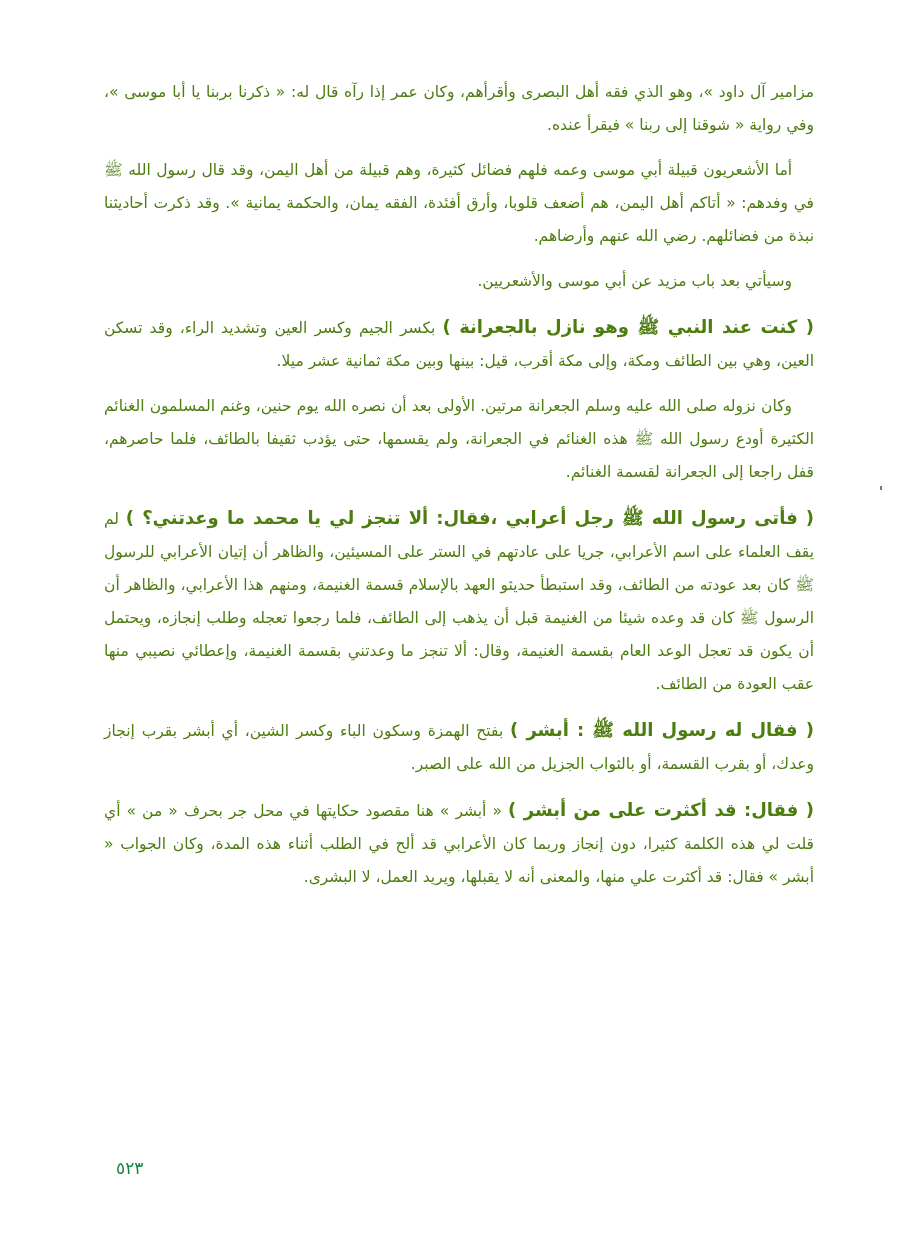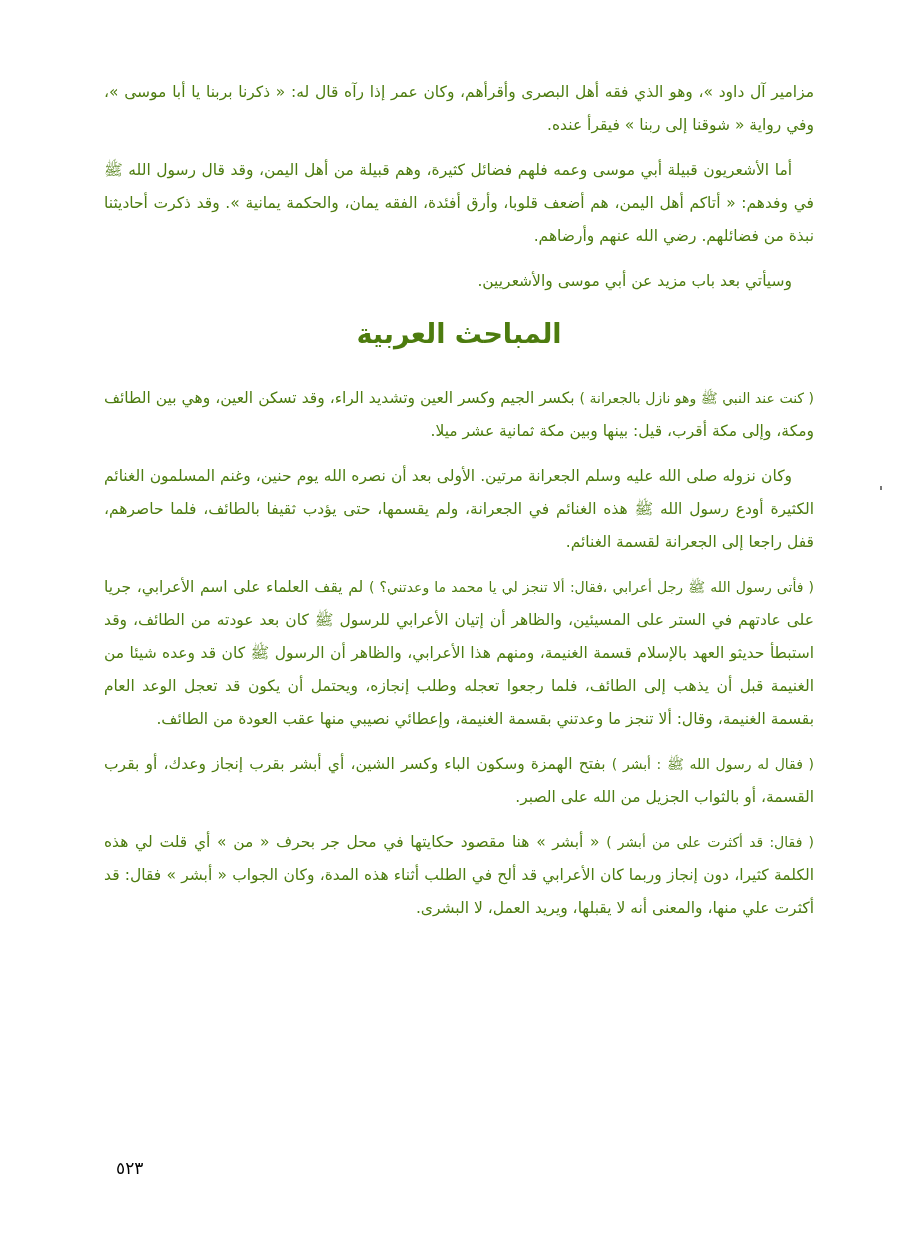--- a/index.html
+++ b/index.html
@@ -9,37 +9,36 @@
       direction: rtl; text-align: justify;
       font-family: "DejaVu Sans", sans-serif; color: #4d7c0f;
       font-size: 15.5px; line-height: 33px;
     }
     .page p { margin: 0 0 12px 0; }
     .page p.indent { text-indent: 22px; }
     .heading {
       text-align: center; font-size: 27px; font-weight: bold;
       margin: 16px 0 28px 0; line-height: 40px;
     }
-    .lemma { font-weight: normal; font-size: 14px; }
+    .lemma { font-weight: bold; font-size: 18px; }
     .page-number {
       position: absolute; left: 116px; top: 1158px;
-      font-family: "DejaVu Sans", sans-serif; font-size: 17px; color: #000000;
+      font-family: "DejaVu Sans", sans-serif; font-size: 17px; color: #15803d;
       direction: rtl;
     }
     .speck { position: absolute; left: 880px; top: 486px; width: 2px; height: 4px; background: #777; }
   </style>
 </head>
 <body>
 
 <div class="page">
   <p>مزامير آل داود »، وهو الذي فقه أهل البصرى وأقرأهم، وكان عمر إذا رآه قال له: « ذكرنا بربنا يا أبا موسى »، وفي رواية « شوقنا إلى ربنا » فيقرأ عنده.</p>
   <p class="indent">أما الأشعريون قبيلة أبي موسى وعمه فلهم فضائل كثيرة، وهم قبيلة من أهل اليمن، وقد قال رسول الله ﷺ في وفدهم: « أتاكم أهل اليمن، هم أضعف قلوبا، وأرق أفئدة، الفقه يمان، والحكمة يمانية ». وقد ذكرت أحاديثنا نبذة من فضائلهم. رضي الله عنهم وأرضاهم.</p>
   <p class="indent">وسيأتي بعد باب مزيد عن أبي موسى والأشعريين.</p>
 
-  <div class="heading">المباحث العربية</div>
 
   <p><span class="lemma">( كنت عند النبي ﷺ وهو نازل بالجعرانة )</span><span> بكسر الجيم وكسر العين وتشديد الراء، وقد تسكن العين، وهي بين الطائف ومكة، وإلى مكة أقرب، قيل: بينها وبين مكة ثمانية عشر ميلا.</span></p>
   <p class="indent"><span>وكان نزوله صلى الله عليه وسلم الجعرانة مرتين. الأولى بعد أن نصره الله يوم حنين، وغنم المسلمون الغنائم الكثيرة أودع رسول الله ﷺ هذه الغنائم في الجعرانة، ولم يقسمها، حتى يؤدب ثقيفا بالطائف، فلما حاصرهم، قفل راجعا إلى الجعرانة لقسمة الغنائم.</span></p>
   <p><span class="lemma">( فأتى رسول الله ﷺ رجل أعرابي ،فقال: ألا تنجز لي يا محمد ما وعدتني؟ )</span><span> لم يقف العلماء على اسم الأعرابي، جريا على عادتهم في الستر على المسيئين، والظاهر أن إتيان الأعرابي للرسول ﷺ كان بعد عودته من الطائف، وقد استبطأ حديثو العهد بالإسلام قسمة الغنيمة، ومنهم هذا الأعرابي، والظاهر أن الرسول ﷺ كان قد وعده شيئا من الغنيمة قبل أن يذهب إلى الطائف، فلما رجعوا تعجله وطلب إنجازه، ويحتمل أن يكون قد تعجل الوعد العام بقسمة الغنيمة، وقال: ألا تنجز ما وعدتني بقسمة الغنيمة، وإعطائي نصيبي منها عقب العودة من الطائف.</span></p>
   <p><span class="lemma">( فقال له رسول الله ﷺ : أبشر )</span><span> بفتح الهمزة وسكون الباء وكسر الشين، أي أبشر بقرب إنجاز وعدك، أو بقرب القسمة، أو بالثواب الجزيل من الله على الصبر.</span></p>
   <p><span class="lemma">( فقال: قد أكثرت على من أبشر )</span><span> « أبشر » هنا مقصود حكايتها في محل جر بحرف « من » أي قلت لي هذه الكلمة كثيرا، دون إنجاز وربما كان الأعرابي قد ألح في الطلب أثناء هذه المدة، وكان الجواب « أبشر » فقال: قد أكثرت علي منها، والمعنى أنه لا يقبلها، ويريد العمل، لا البشرى.</span></p>
 </div>
 
 <div class="speck"></div>
 <div class="page-number">٥٢٣</div>

